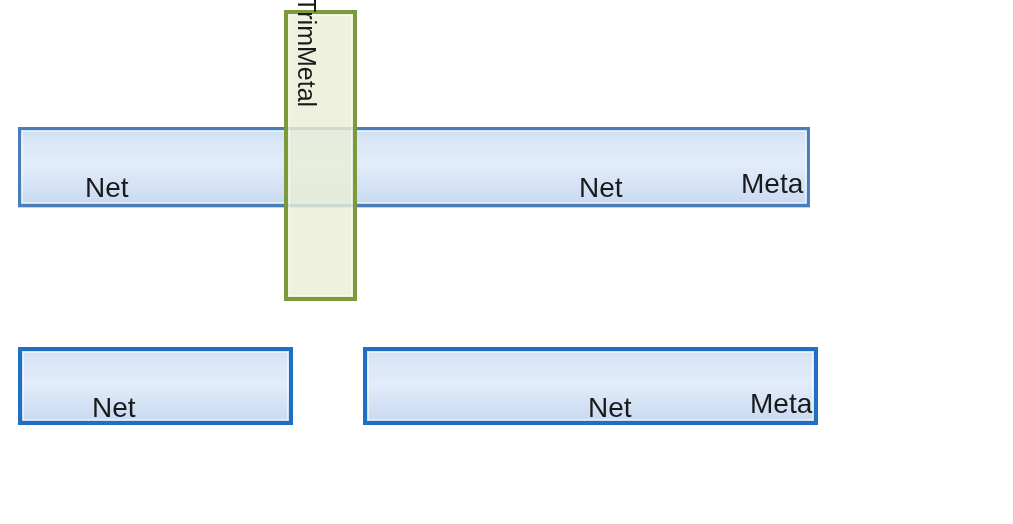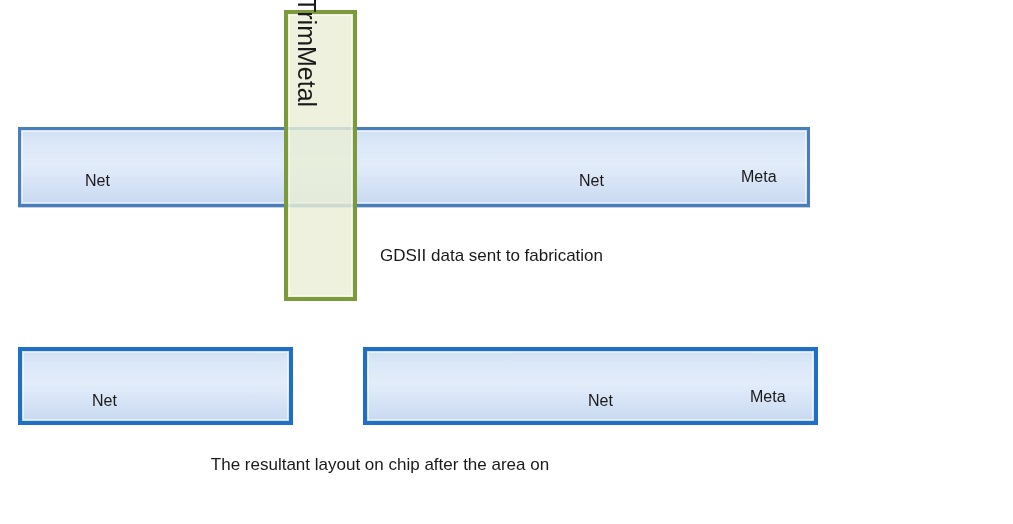--- a/index.html
+++ b/index.html
@@ -70,21 +70,21 @@
     font-size: 25px;
     font-weight: 400;
     color: #1a1a1a;
     letter-spacing: 0px;
   }
 
   
   .box-label {
     position: absolute;
     font-family: "Liberation Sans", sans-serif;
-    font-size: 16px;
+    font-size: 28px;
     color: #1a1a1a;
     white-space: nowrap;
     z-index: 8;
   }
 
   
   .caption {
     position: absolute;
     font-family: "Liberation Sans", sans-serif;
     font-size: 17px;
@@ -109,33 +109,31 @@
 
   <div class="box-label" style="left:579px; top:172px;">Net</div>
 
   <div class="box-label" style="left:741px; top:168px;">Meta</div>
 
   <div class="trim-box" style="left:284px; top:10px; width:73px; height:291px;">
     <div class="trim-inner-hl"></div>
     <div class="trim-label">TrimMetal</div>
   </div>
 
-  <div class="caption" style="left:380px; top:244px;">GDSII data sent to fabrication</div>
 
   <div class="metal-box metal-bottom" style="left:18px; top:347px; width:275px; height:78px;">
     <div class="metal-inner-hl"></div>
   </div>
 
   <div class="box-label" style="left:92px; top:392px;">Net</div>
 
   <div class="metal-box metal-bottom" style="left:363px; top:347px; width:455px; height:78px;">
     <div class="metal-inner-hl"></div>
   </div>
 
   <div class="box-label" style="left:588px; top:392px;">Net</div>
 
   <div class="box-label" style="left:750px; top:388px;">Meta</div>
 
   <div class="caption caption-center" style="left:130px; top:453px; width:500px;">
-    <div>The resultant layout on chip after the area on</div>
   </div>
 
 </div>
 
 </body></html>

